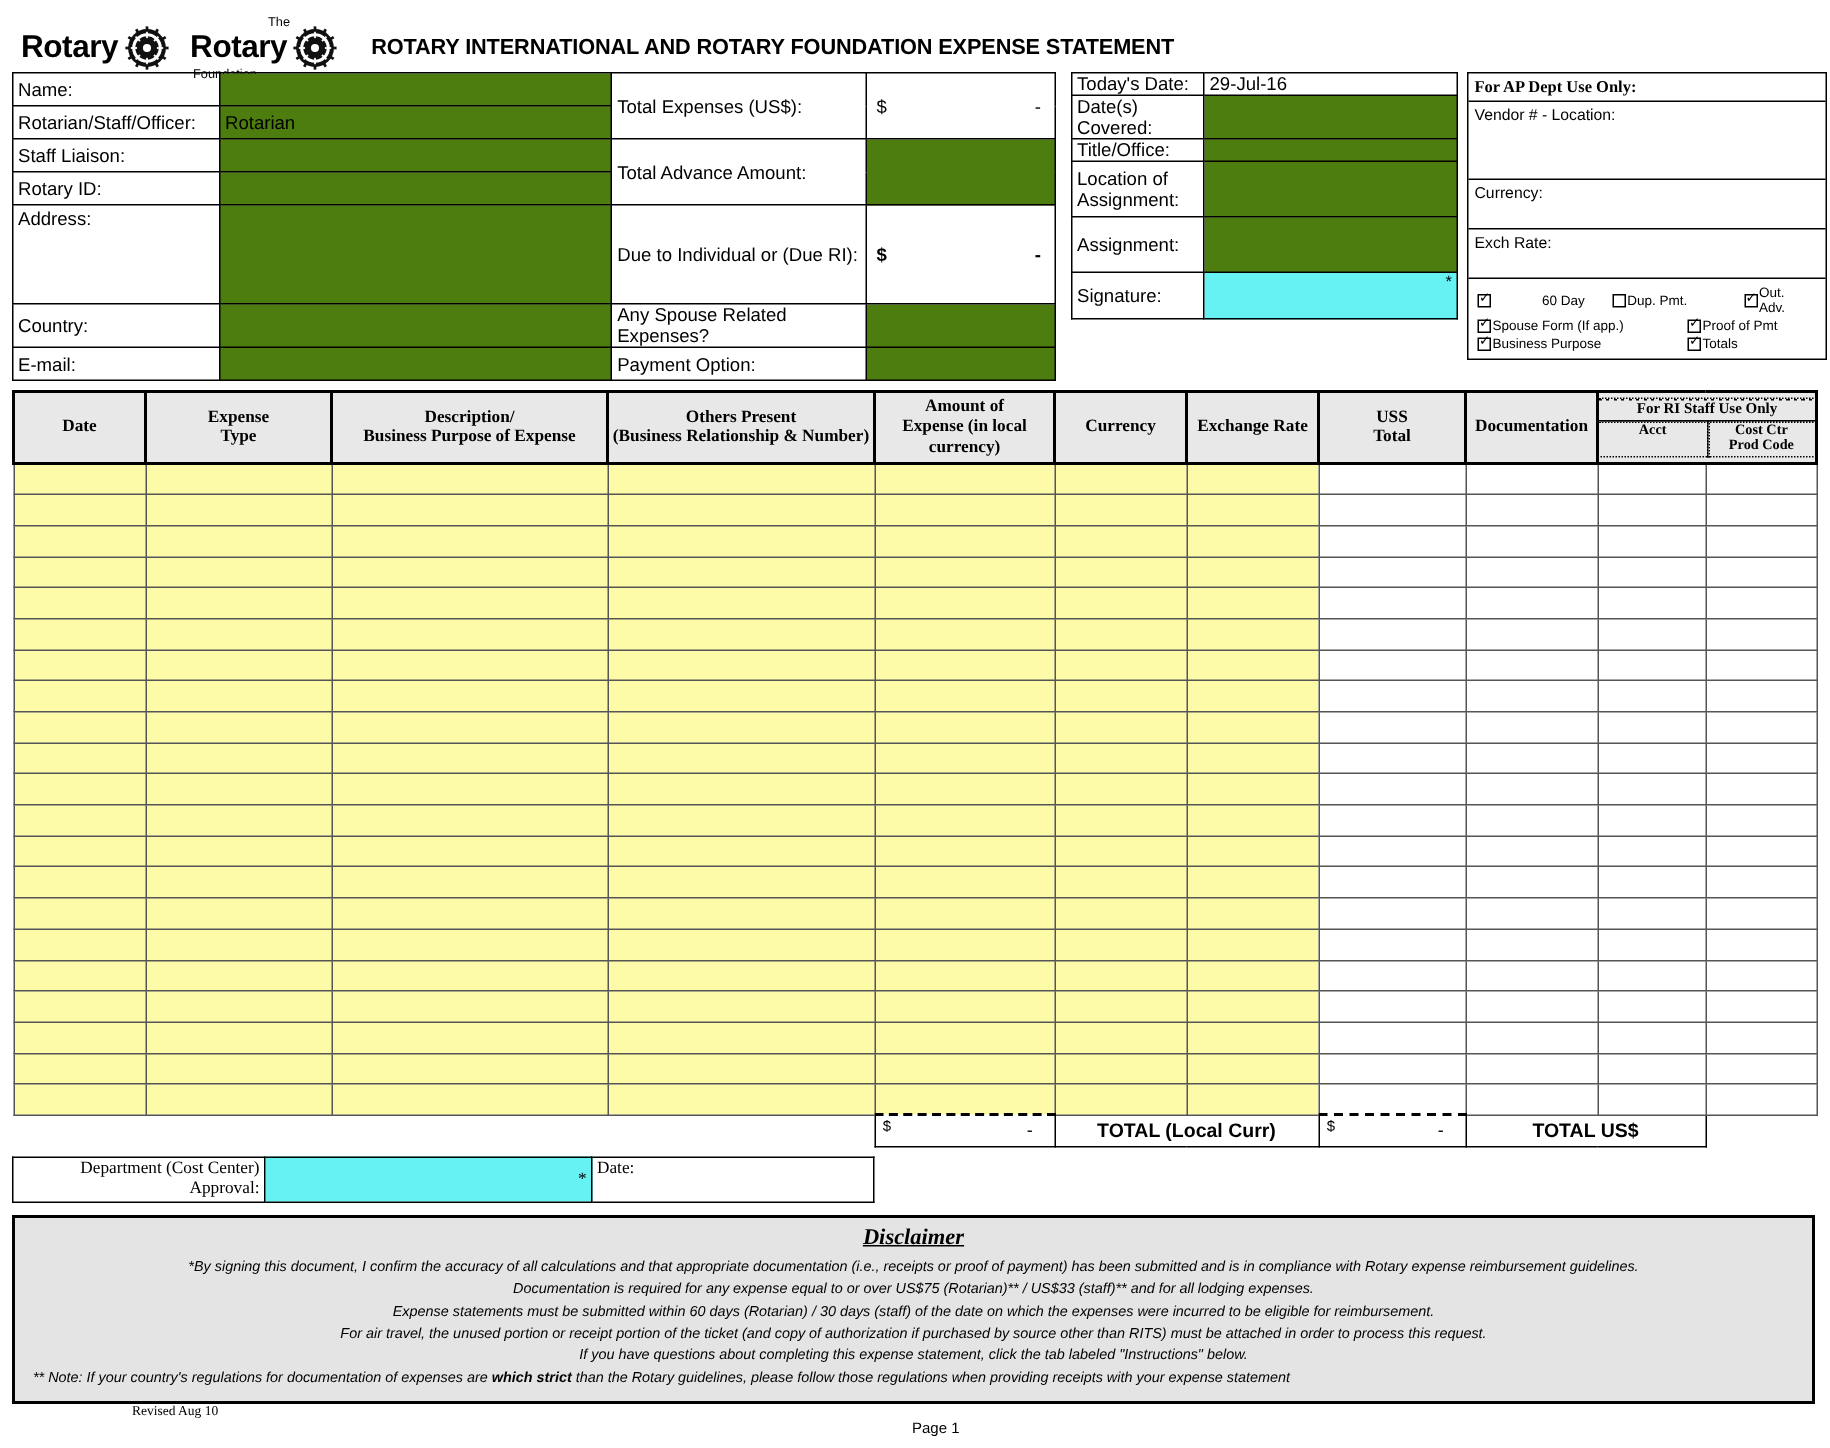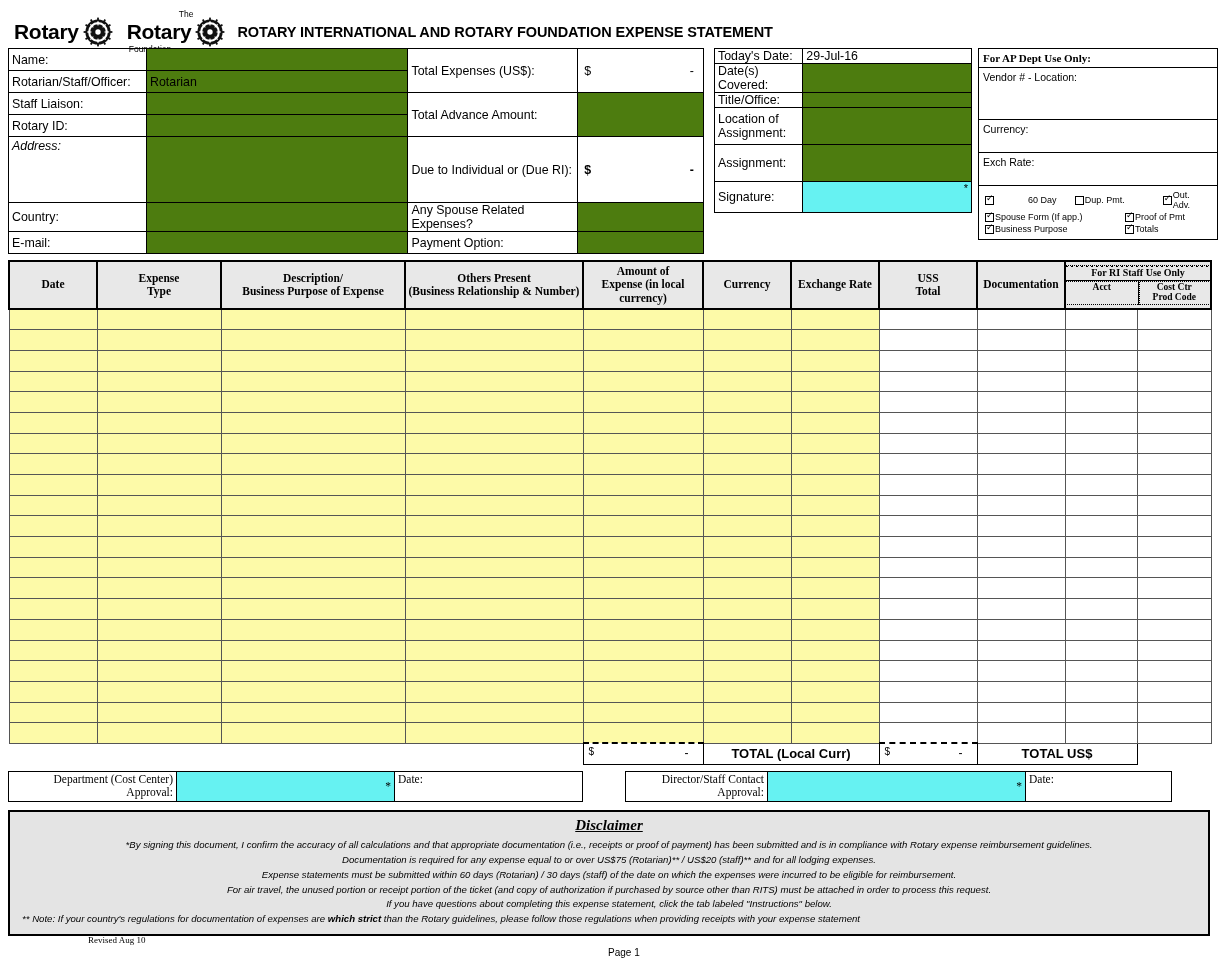--- a/index.html
+++ b/index.html
@@ -15,21 +15,21 @@
 
   
   .hdr { display:flex; align-items:center; height:45px; padding:18px 0 0 14px; }
   .logo-grp { display:flex; align-items:center; }
   .logo-word { font-family:"Liberation Sans", sans-serif; font-weight:bold; font-size:21px; letter-spacing:-0.3px; }
   .gear { width:30px; height:30px; margin:0 4px; }
   .tr-stack { display:flex; flex-direction:column; align-items:flex-start; line-height:1; margin-left:10px; }
   .tr-the { font-size:8.5px; margin-left:52px; margin-bottom:-2px; }
   .tr-mid { display:flex; align-items:center; }
   .tr-foundation { font-size:8.5px; margin-left:2px; margin-top:-2px; }
-  .hdr-title { font-weight:bold; font-size:14.5px; margin-left:8px; letter-spacing:-0.1px; }
+  .hdr-title { font-weight:bold; font-size:14.5px; margin-left:18px; letter-spacing:-0.1px; }
 
   
   .topwrap { display:flex; align-items:flex-start; padding-left:8px; margin-top:3px; }
 
   table.grid { border-collapse:collapse; }
   table.grid td { border:1px solid #000; padding:0 3px; font-size:12.4px; vertical-align:middle; }
   .yel { background:#4d7c0f; }
   .cyan { background:#66f2f2; }
 
   
@@ -209,21 +209,21 @@
       <td class="lbl">Staff Liaison:</td>
       <td class="val yel"></td>
       <td class="lbl2" rowspan="2">Total Advance Amount:</td>
       <td class="val2 yel" rowspan="2"></td>
     </tr>
     <tr>
       <td class="lbl">Rotary ID:</td>
       <td class="val yel"></td>
     </tr>
     <tr>
-      <td class="lbl" rowspan="3" style="vertical-align:top;padding-top:2px;font-style:italic;">Address:</td>
+      <td class="lbl" rowspan="3" style="vertical-align:top;padding-top:2px;">Address:</td>
       <td class="val yel" rowspan="3" style="height:66px;vertical-align:top;"></td>
       <td class="lbl2" rowspan="3">Due to Individual or (Due RI):</td>
       <td class="val2 dollarcell" rowspan="3">
         <span class="d" style="font-weight:bold;">$</span>
         <span class="dash" style="font-weight:bold;">-</span>
       </td>
     </tr>
     <tr></tr>
         <tr></tr>
     <tr>
@@ -673,42 +673,26 @@
       <td class="apprfield" style="width:218px;">
         <span>*</span>
       </td>
       <td class="apprdate" style="width:188px;">
         <span>Date:</span>
       </td>
     </tr>
   </tbody>
     </table>
   <div class="gap"></div>
-  <table class="appr">
-    <tbody>
-        <tr>
-      <td class="apprlbl" style="width:142px;">
-        <span>Director/Staff Contact</span><br>
-        <span>Approval:</span>
-      </td>
-      <td class="apprfield" style="width:258px;">
-        <span>*</span>
-      </td>
-      <td class="apprdate" style="width:146px;">
-        <span>Date:</span>
-      </td>
-    </tr>
-  </tbody>
-    </table>
 </div>
 
 <div class="disc">
   <div class="disc-title">Disclaimer</div>
   <div class="disc-line">*By signing this document, I confirm the accuracy of all calculations and that appropriate documentation (i.e., receipts or proof of payment) has been submitted and is in compliance with Rotary expense reimbursement guidelines.</div>
-  <div class="disc-line">Documentation is required for any expense equal to or over US$75 (Rotarian)** / US$20 (staff)** and for all lodging expenses.</div>
+  <div class="disc-line">Documentation is required for any expense equal to or over US$75 (Rotarian)** / US$33 (staff)** and for all lodging expenses.</div>
   <div class="disc-line">Expense statements must be submitted within 60 days (Rotarian) / 30 days (staff) of the date on which the expenses were incurred to be eligible for reimbursement.</div>
   <div class="disc-line">For air travel, the unused portion or receipt portion of the ticket (and copy of authorization if purchased by source other than RITS) must be attached in order to process this request.</div>
   <div class="disc-line">If you have questions about completing this expense statement, click the tab labeled "Instructions" below.</div>
   <div class="disc-line last">
     <span>** Note: If your country's regulations for documentation of expenses are </span><b>which strict</b><span> than the Rotary guidelines, please follow those regulations when providing receipts with your expense statement</span>
   </div>
 </div>
 
 <div class="foot">
   <span class="rev">Revised Aug 10</span>

